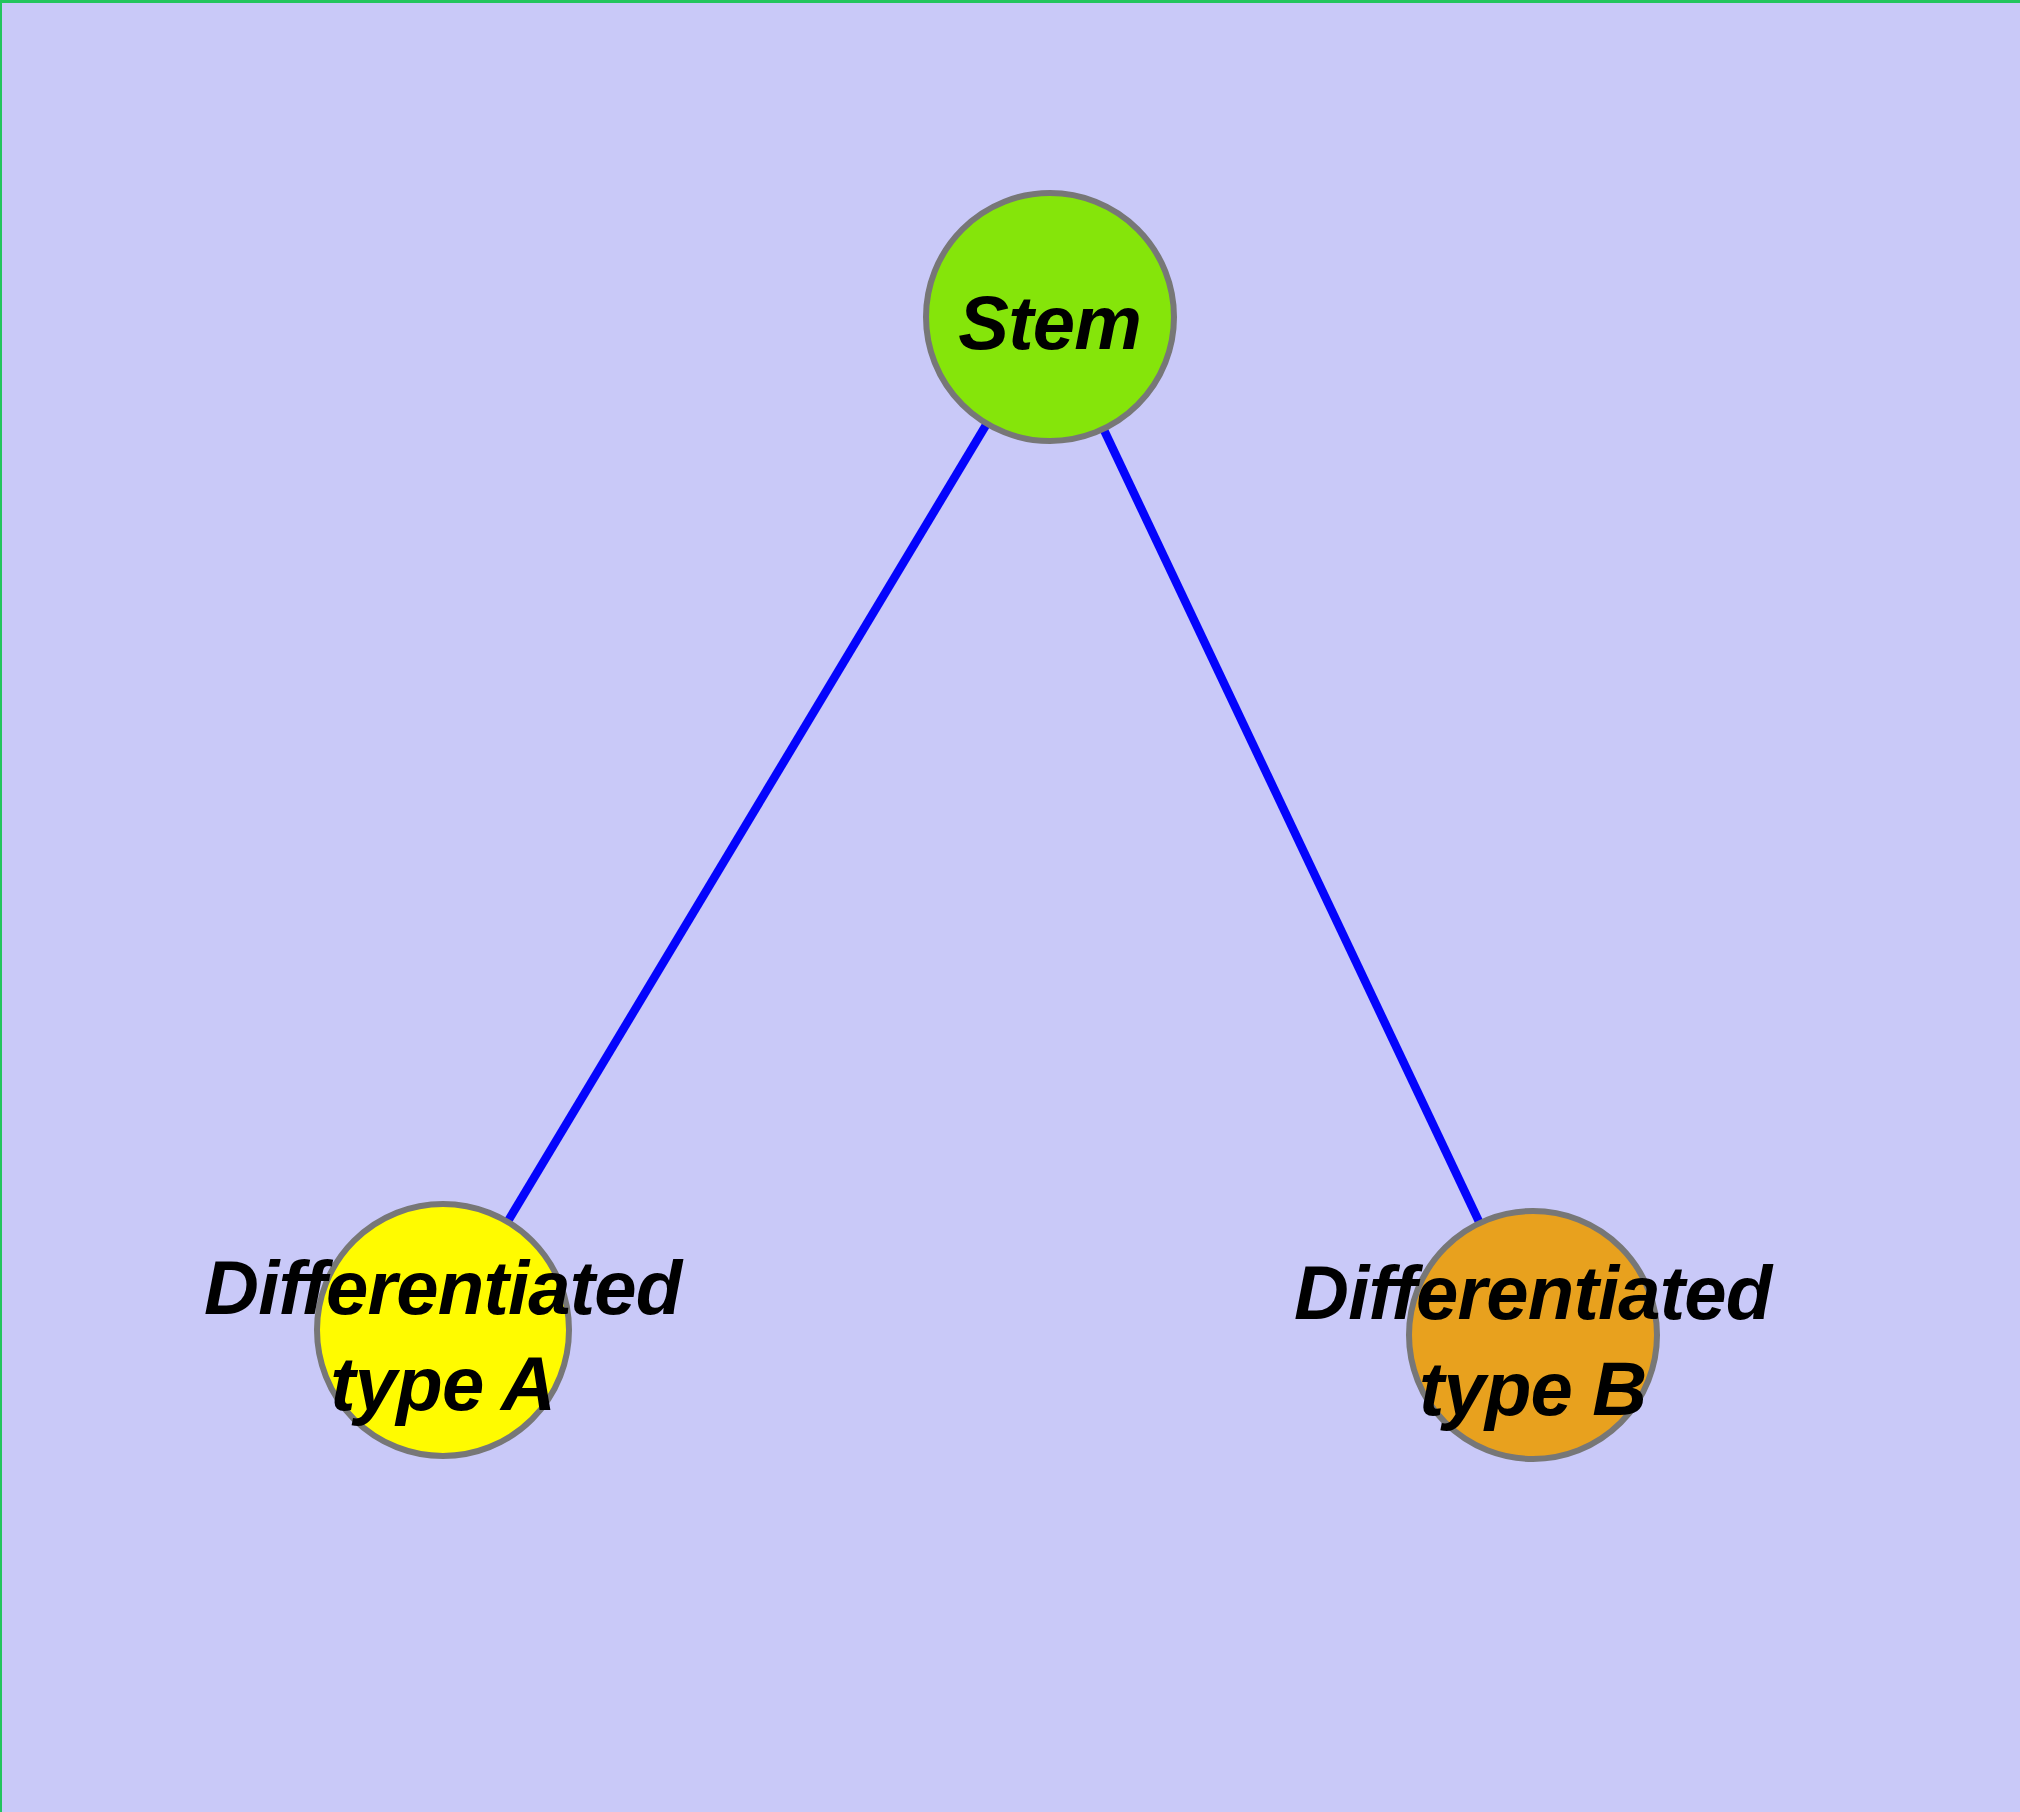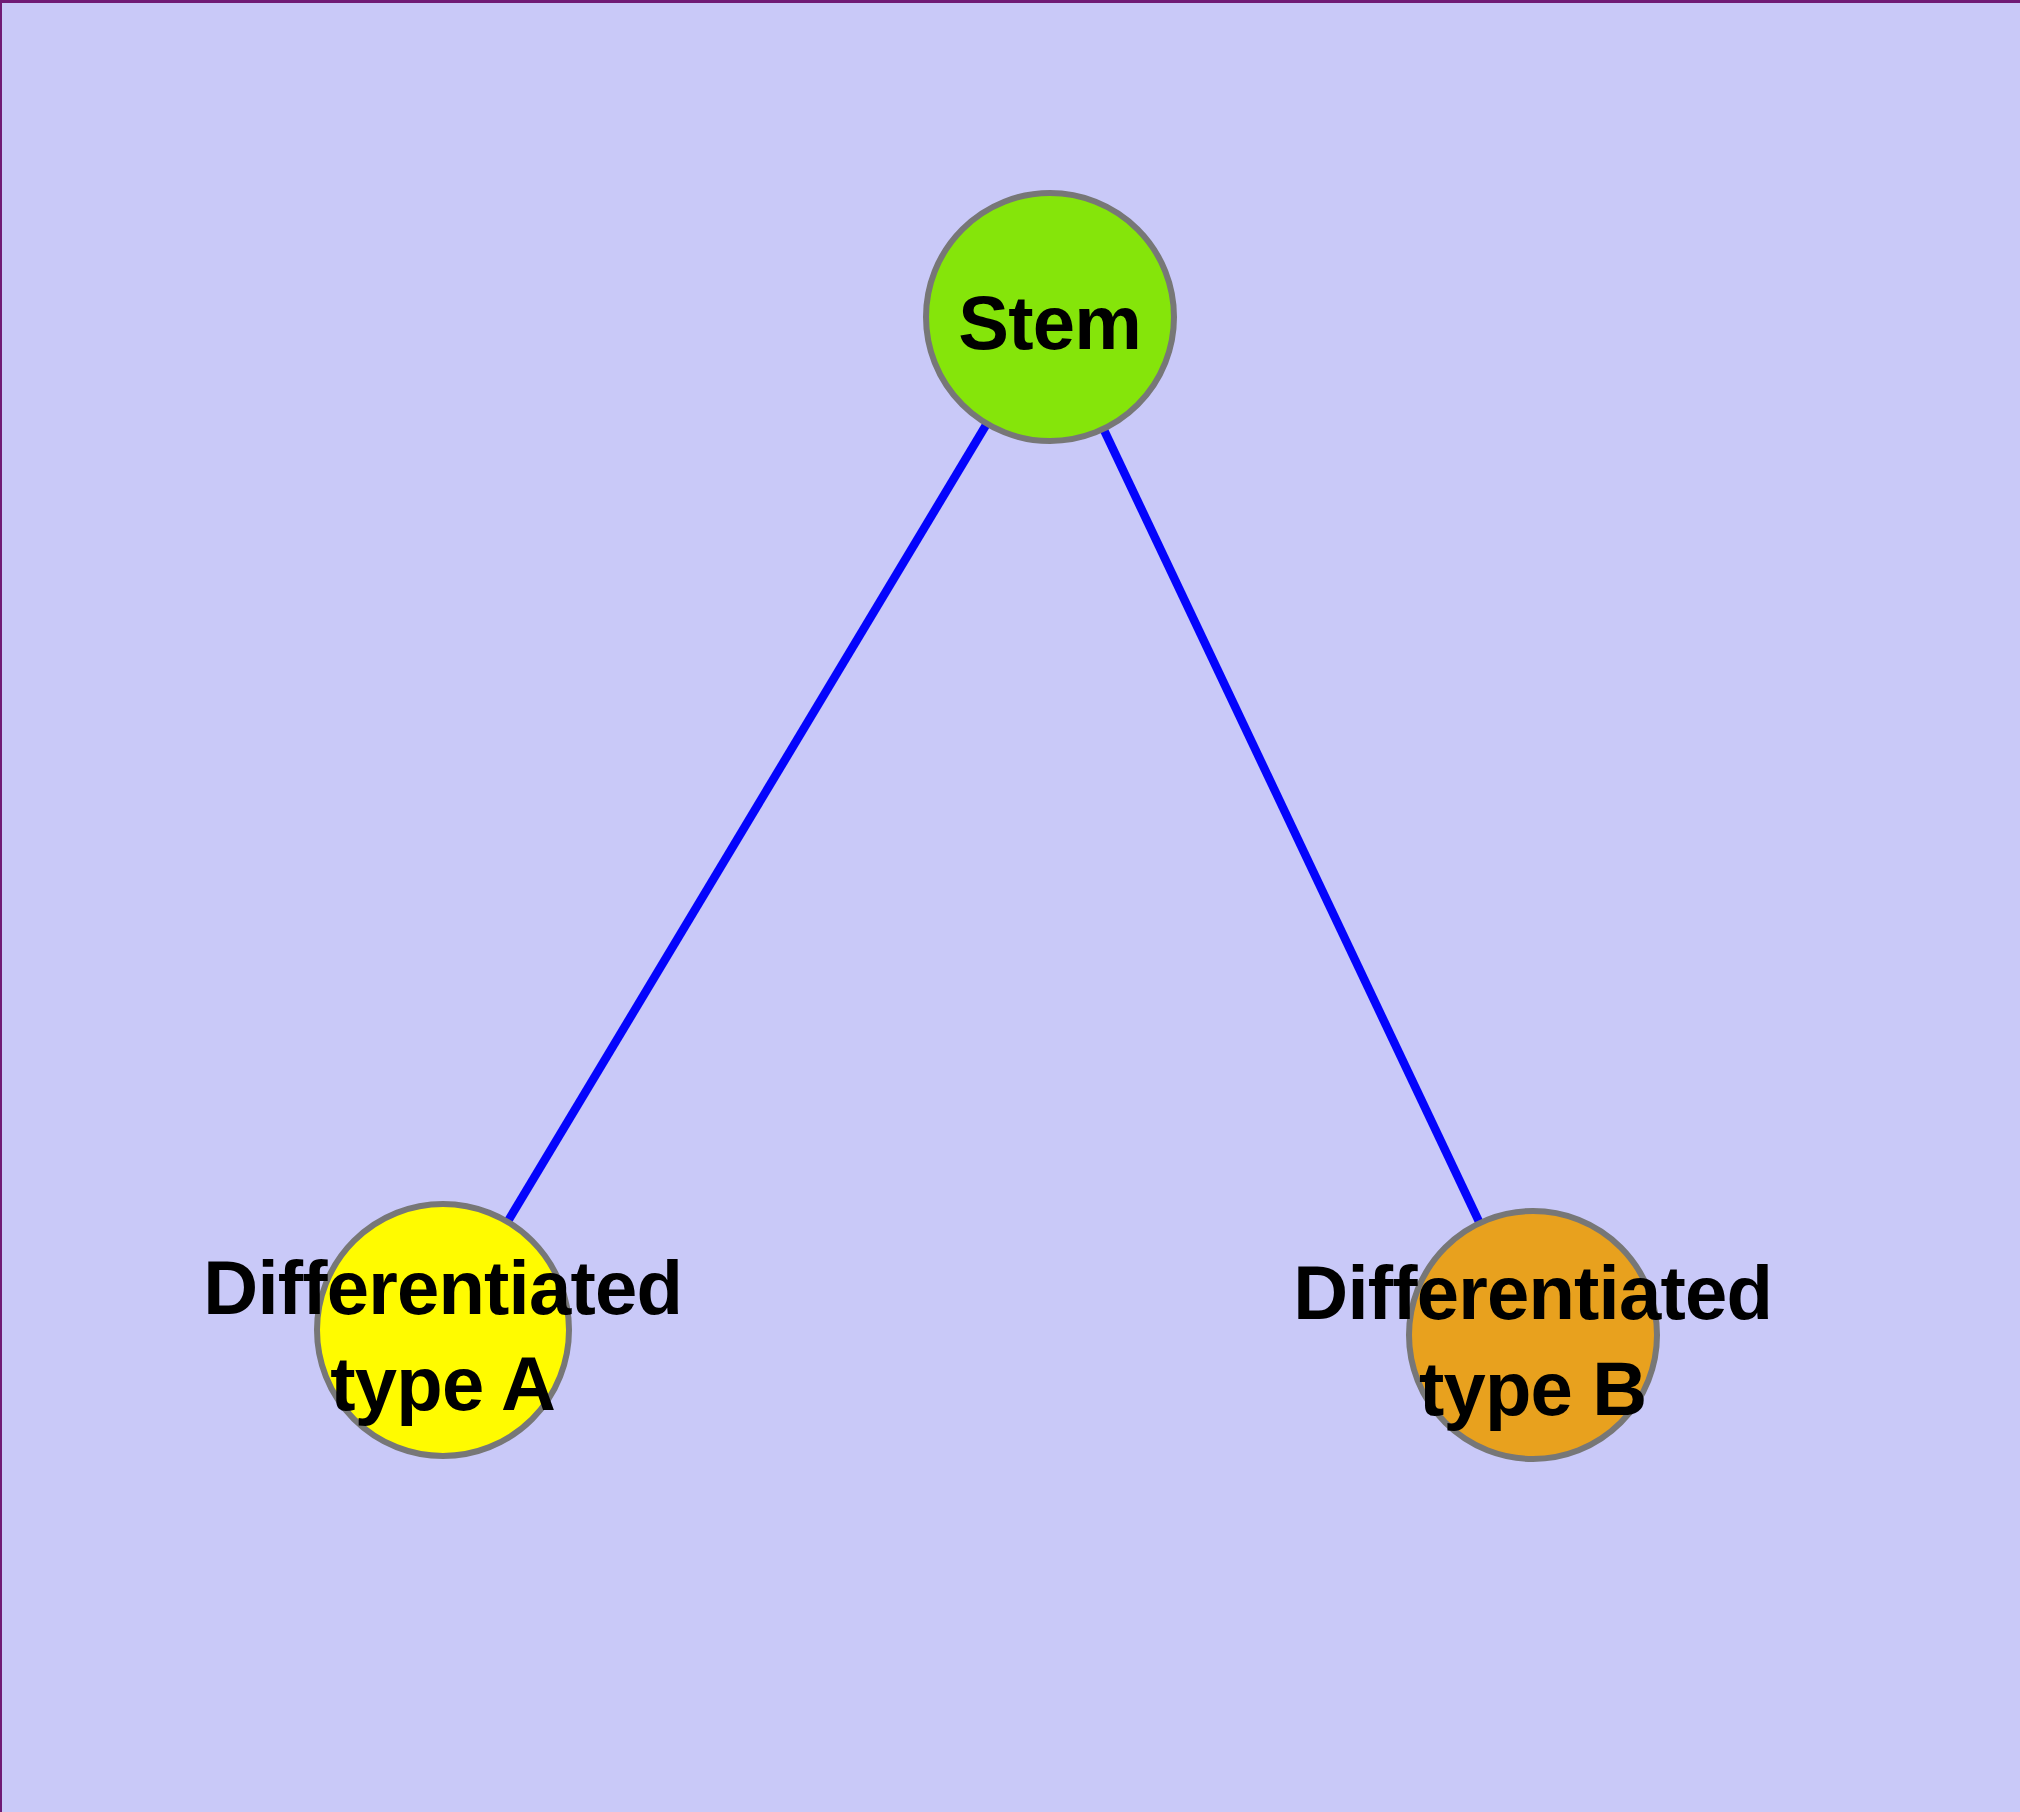--- a/index.html
+++ b/index.html
@@ -8,21 +8,22 @@
     background: #ffffff;
     width: 2021px;
     height: 1812px;
     overflow: hidden;
     font-family: "Liberation Sans", sans-serif;
   }
   .page {
     position: relative;
     width: 2021px;
     height: 1812px;
-    background: #701a75;
+    background: #22c55e;
+    font-style: italic;
   }
   .canvas {
     position: absolute;
     left: 1.7px;
     top: 3.4px;
     right: 0;
     bottom: 0;
     background: #C9C9F8;
   }
   .edges-svg {

